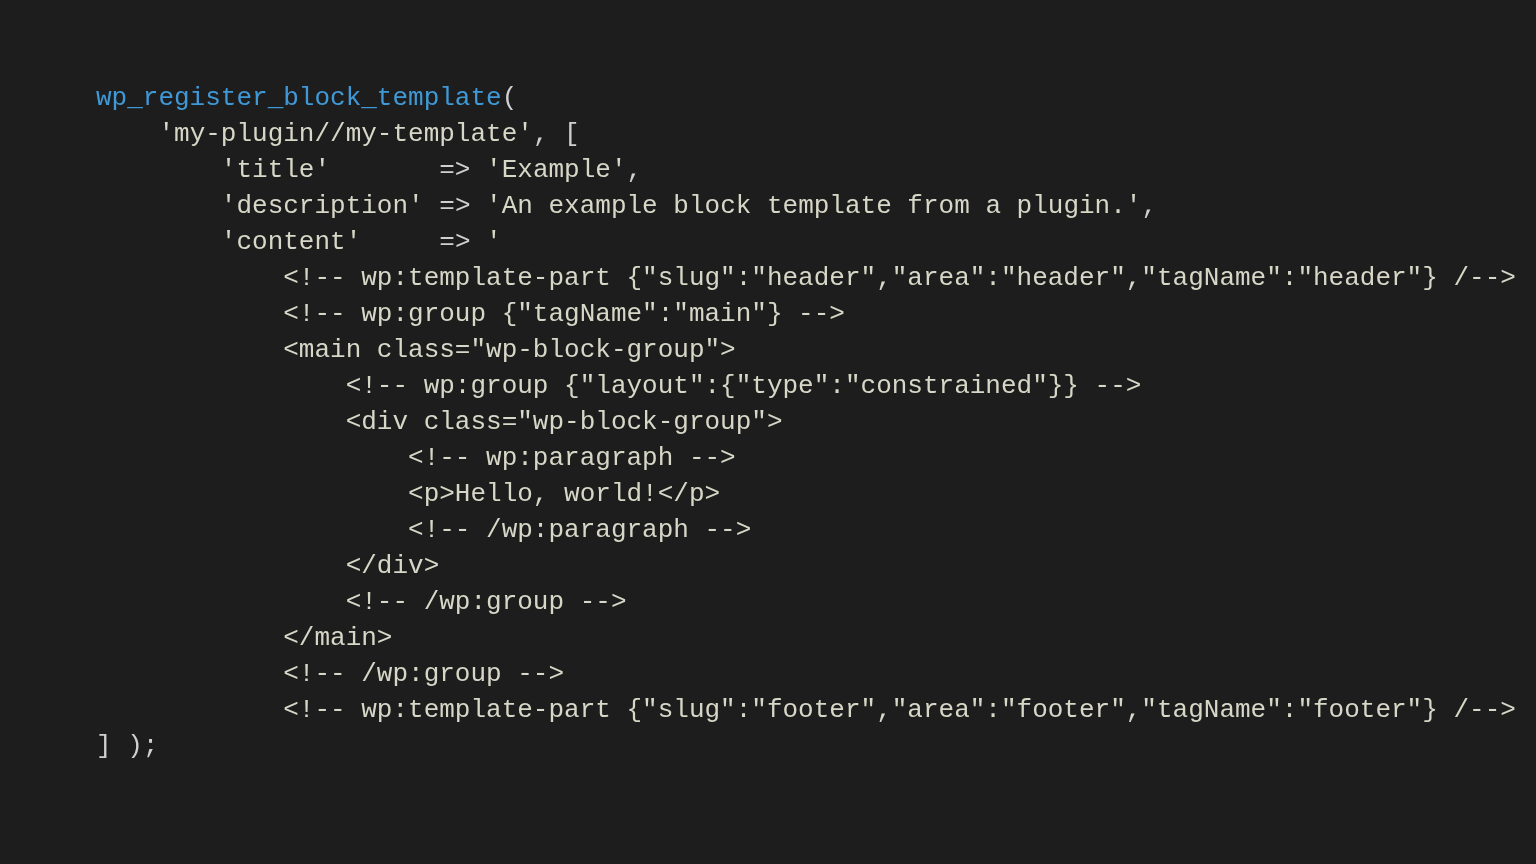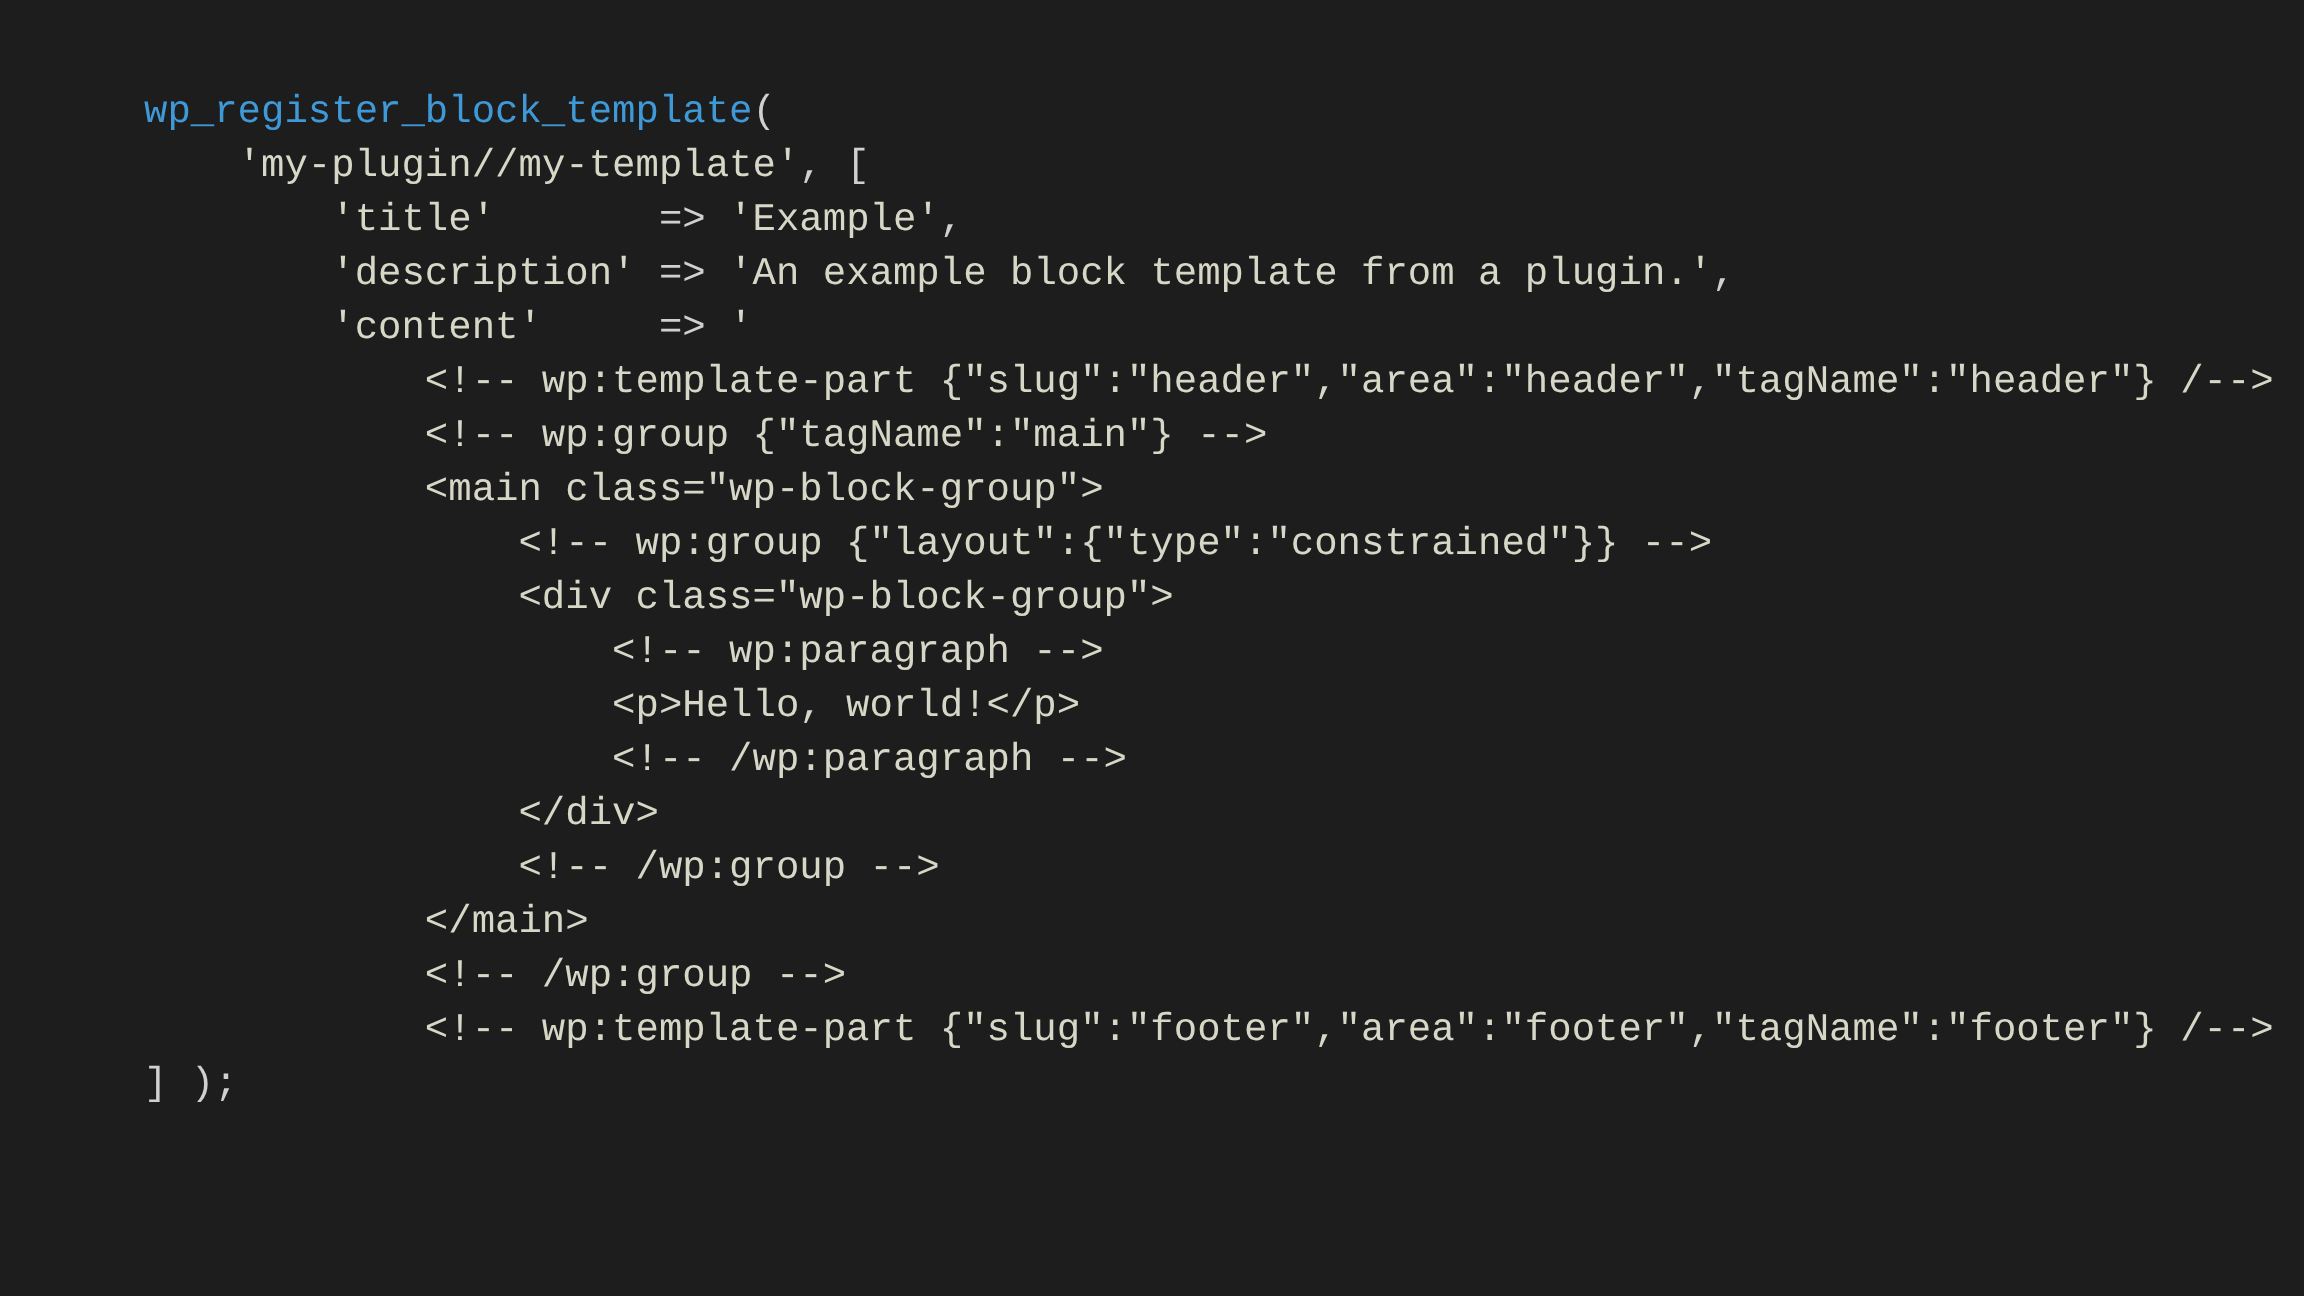--- a/index.html
+++ b/index.html
@@ -5,21 +5,21 @@
   html, body {
     margin: 0;
     padding: 0;
     width: 1536px;
     height: 864px;
     background: #1d1d1d;
     overflow: hidden;
   }
   pre.code {
     margin: 0;
-    padding: 56px 0 0 96px;
+    padding: 80px 0 0 96px;
     font-family: "SFMono-Regular", "Menlo", "Consolas", "Liberation Mono", monospace;
     font-size: 26px;
     line-height: 36px;
     white-space: pre;
     color: #d0d0d0;
     letter-spacing: 0;
   }
   .fn  { color: #4099d7; }
   .p   { color: #d0d0d0; }
   .str { color: #d7d7c8; }

